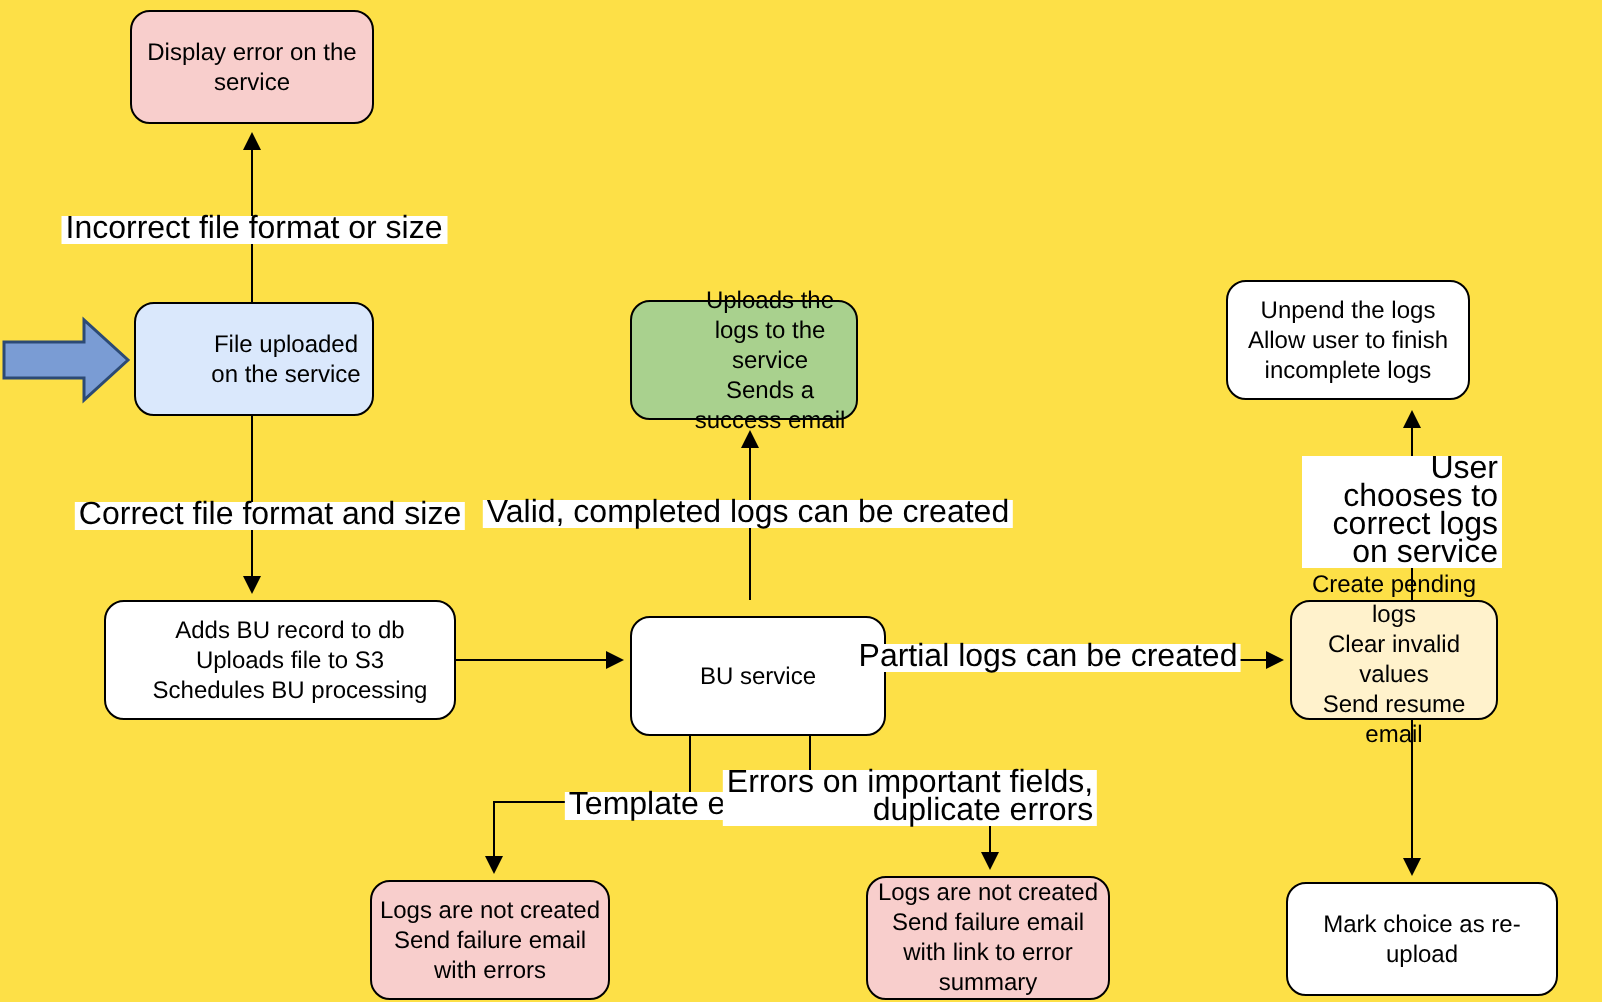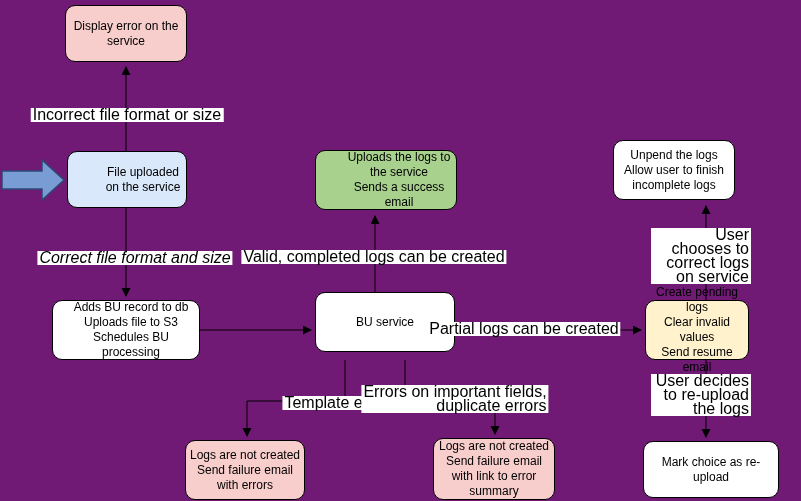--- a/index.html
+++ b/index.html
@@ -1,19 +1,19 @@
 <!DOCTYPE html>
 <html><head>
 <meta charset="utf-8">
 <style>
   html,body{margin:0;padding:0;background:#ffffff;}
   #canvas{
     position:relative;
     width:801px;height:501px;
-    background:#701a75;
+    background:#fde047;
     font-family:"Liberation Sans", sans-serif;
     overflow:hidden;
   }
   #wires{position:absolute;left:0;top:0;width:801px;height:501px;}
   .node{
     position:absolute;
     box-sizing:border-box;
     border:1px solid #000000;
     border-radius:10px;
     display:flex;align-items:center;justify-content:center;
@@ -32,31 +32,31 @@
     transform:translate(-50%,-50%);
     background:#ffffff;
     font-size:16px;line-height:14px;color:#000000;
     text-align:right;
     white-space:pre-line;
     padding:0 2px;
   }
   
   #n-display-error {left:65px; top:5px;  width:122px;height:57px;}
   #n-file-uploaded {left:67px; top:151px;width:120px;height:57px;}
-  #n-adds-bu      {left:52px; top:300px;width:148px;height:60px;padding-left:12px;}
-  #n-bu-service   {left:315px;top:292px;width:140px;height:60px;}
-  #n-uploads-logs {left:315px;top:150px;width:142px;height:60px;padding-left:28px;}
+  #n-adds-bu      {left:52px; top:300px;width:176px;height:60px;padding-left:12px;}
+  #n-bu-service   {left:315px;top:308px;width:128px;height:60px;}
+  #n-uploads-logs {left:315px;top:150px;width:114px;height:60px;padding-left:28px;}
   #n-unpend       {left:613px;top:140px;width:122px;height:60px;}
   #n-create-pending{left:645px;top:300px;width:104px;height:60px;}
   #n-mark-choice  {left:643px;top:441px;width:136px;height:57px;}
   #n-logs-fail-1  {left:185px;top:440px;width:120px;height:60px;}
   #n-logs-fail-2  {left:433px;top:438px;width:122px;height:62px;}
   
   #l-incorrect {left:127px;top:115px;}
-  #l-correct   {left:135px;top:258px;font-style:italic;}
+  #l-correct   {left:135px;top:258px;}
   #l-valid     {left:374px;top:257px;}
   #l-partial   {left:524px;top:329px;}
   #l-template  {left:330px;top:403px;margin-left:10px;}
   #l-important {left:455px;top:399px;}
   #l-choose    {left:701px;top:256px;}
   #l-reupload  {left:701px;top:395px;}
 </style>
 </head>
 <body>
 
@@ -103,15 +103,14 @@
 Send failure email with link to error summary</div>
 
   <span id="l-incorrect" class="elabel">Incorrect file format or size</span>
   <span id="l-correct" class="elabel">Correct file format and size</span>
   <span id="l-valid" class="elabel">Valid, completed logs can be created</span>
   <span id="l-partial" class="elabel">Partial logs can be created</span>
   <span id="l-template" class="elabel">Template errors</span>
   <span id="l-important" class="elabel">Errors on important fields,
 duplicate errors</span>
   <span id="l-choose" class="elabel">User chooses to correct logs on service</span>
-  <span id="l-reupload" class="elabel">User decides to re-upload the logs</span>
 
 </div>
 
 </body></html>

